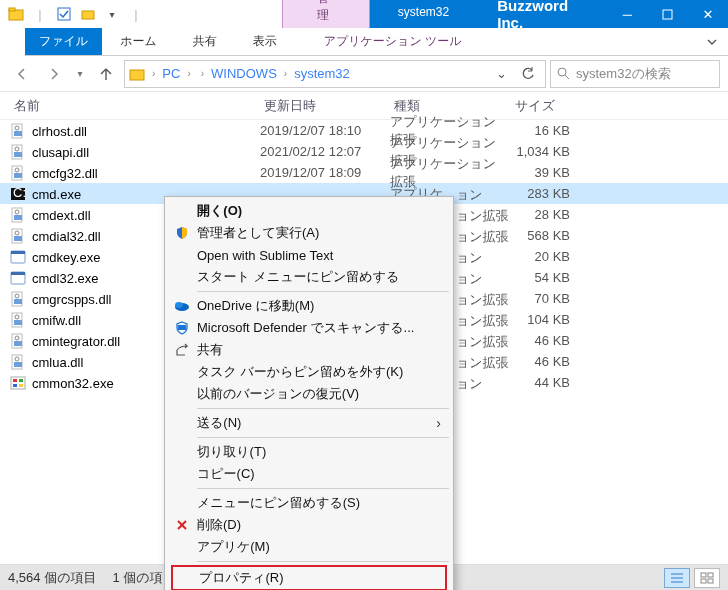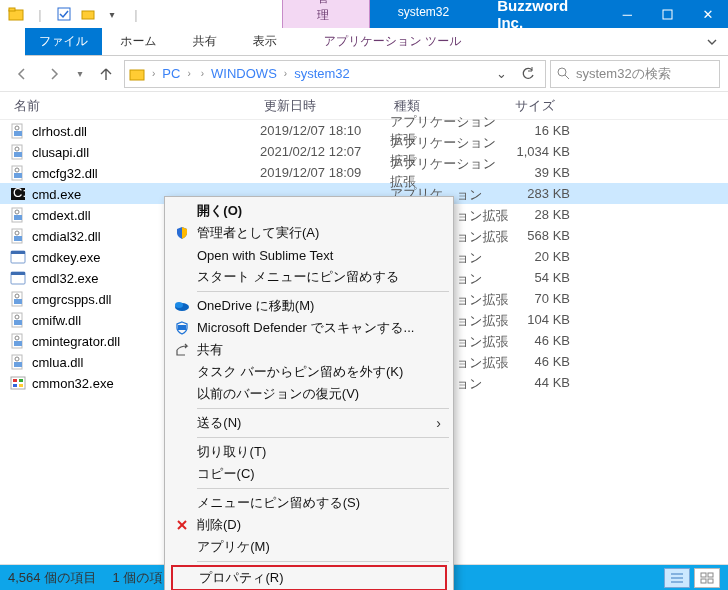--- a/index.html
+++ b/index.html
@@ -40,21 +40,21 @@
 
   .filelist { }
   .row { display: flex; height: 21px; align-items: center; padding-left: 10px; }
   .row.sel { background: #cce8ff; }
   .cell-name { width: 250px; display: flex; align-items: flex-end; gap: 6px; }
   .cell-date { width: 130px; color: #555; }
   .cell-type { width: 110px; color: #555; }
   .cell-size { width: 70px; text-align: right; color: #555; }
   .ficon { width: 16px; height: 16px; display:inline-flex; align-items:center; justify-content:center; }
 
-  .statusbar { position:absolute; bottom:0; left:0; right:0; height:26px; border-top:1px solid #ddd; background:#0ea5e9; display:flex; align-items:center; padding:0 8px; color:#333; font-size:12px; }
+  .statusbar { position:absolute; bottom:0; left:0; right:0; height:26px; border-top:1px solid #ddd; background:#e5e5e5; display:flex; align-items:center; padding:0 8px; color:#333; font-size:12px; }
   .status-right { margin-left:auto; display:flex; gap:4px; }
   .viewbtn { width:26px; height:20px; border:1px solid #bbb; display:flex; align-items:center; justify-content:center; background:#fff; }
   .viewbtn.active { background:#cce8ff; border-color:#7aa7d6; }
 
   .contextmenu { position: absolute; left: 164px; top: 196px; width: 290px; background: #f6f6f6; border: 1px solid #b8b8b8; box-shadow: 3px 3px 8px rgba(0,0,0,.25); padding: 3px 2px; z-index: 50; }
   .cm-item { height: 22px; display: flex; align-items: center; padding: 0 8px 0 30px; color: #111; position: relative; }
   .cm-item .cm-ico { position: absolute; left: 6px; width: 18px; display:flex; justify-content:center; }
   .cm-sep { height: 1px; background: #d0d0d0; margin: 3px 2px 3px 30px; }
   .cm-sub::after { content: "›"; position:absolute; right:10px; color:#333; font-size:14px; }
   .cm-highlight { border: 2px solid #d81f2a; margin: 2px 4px; }

